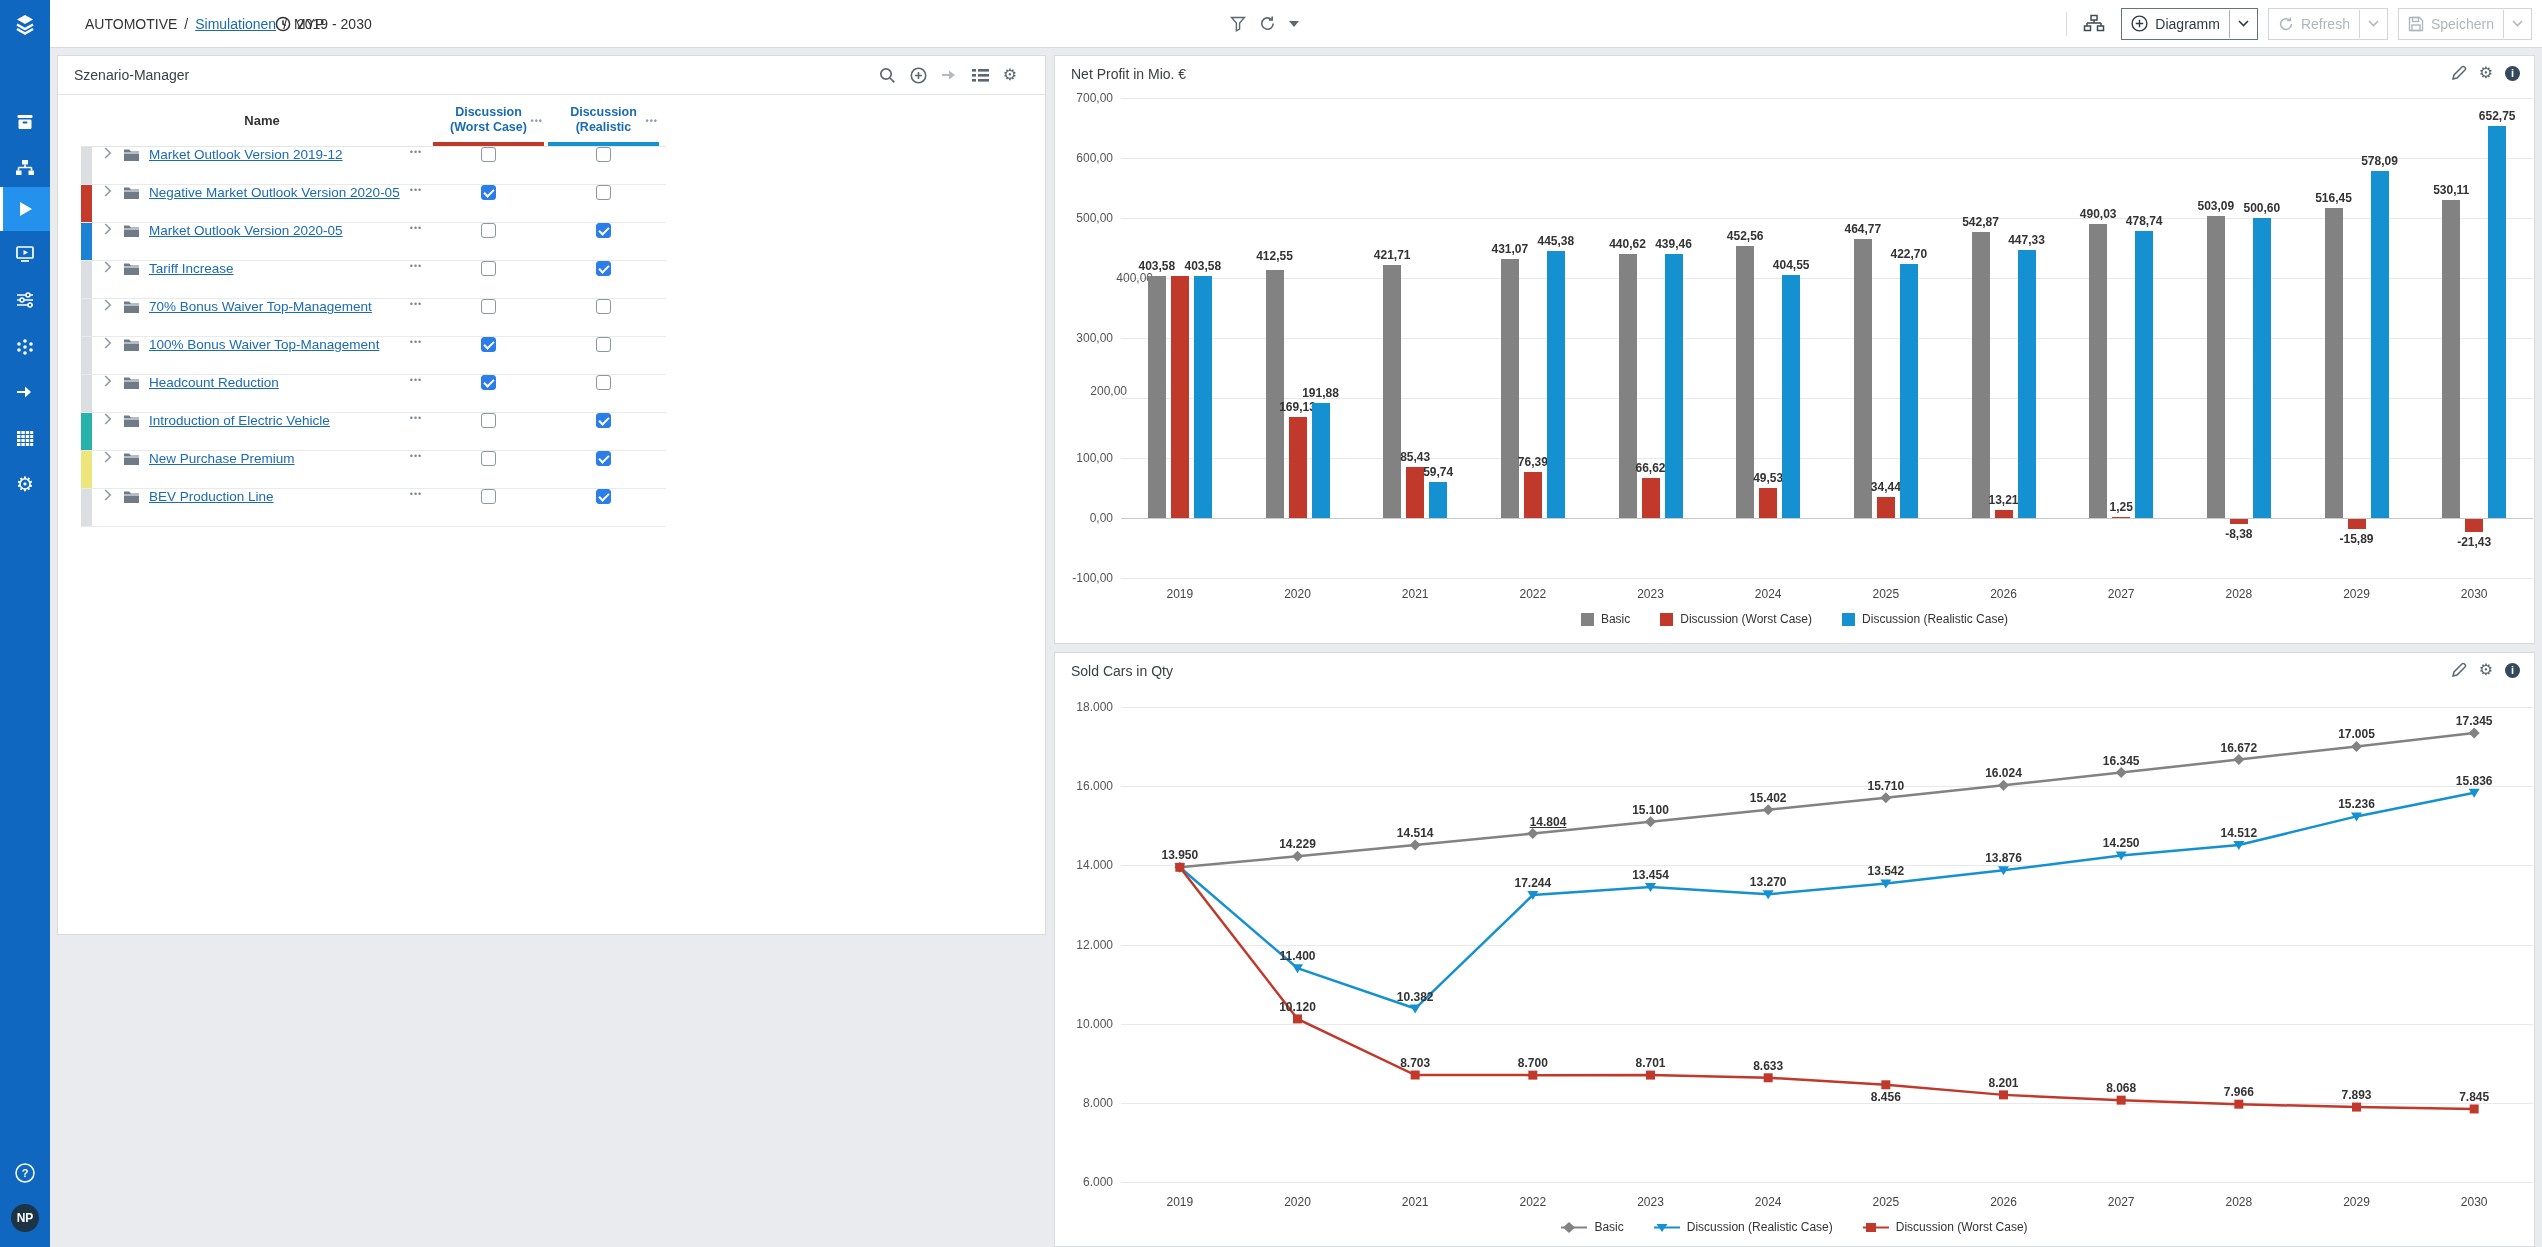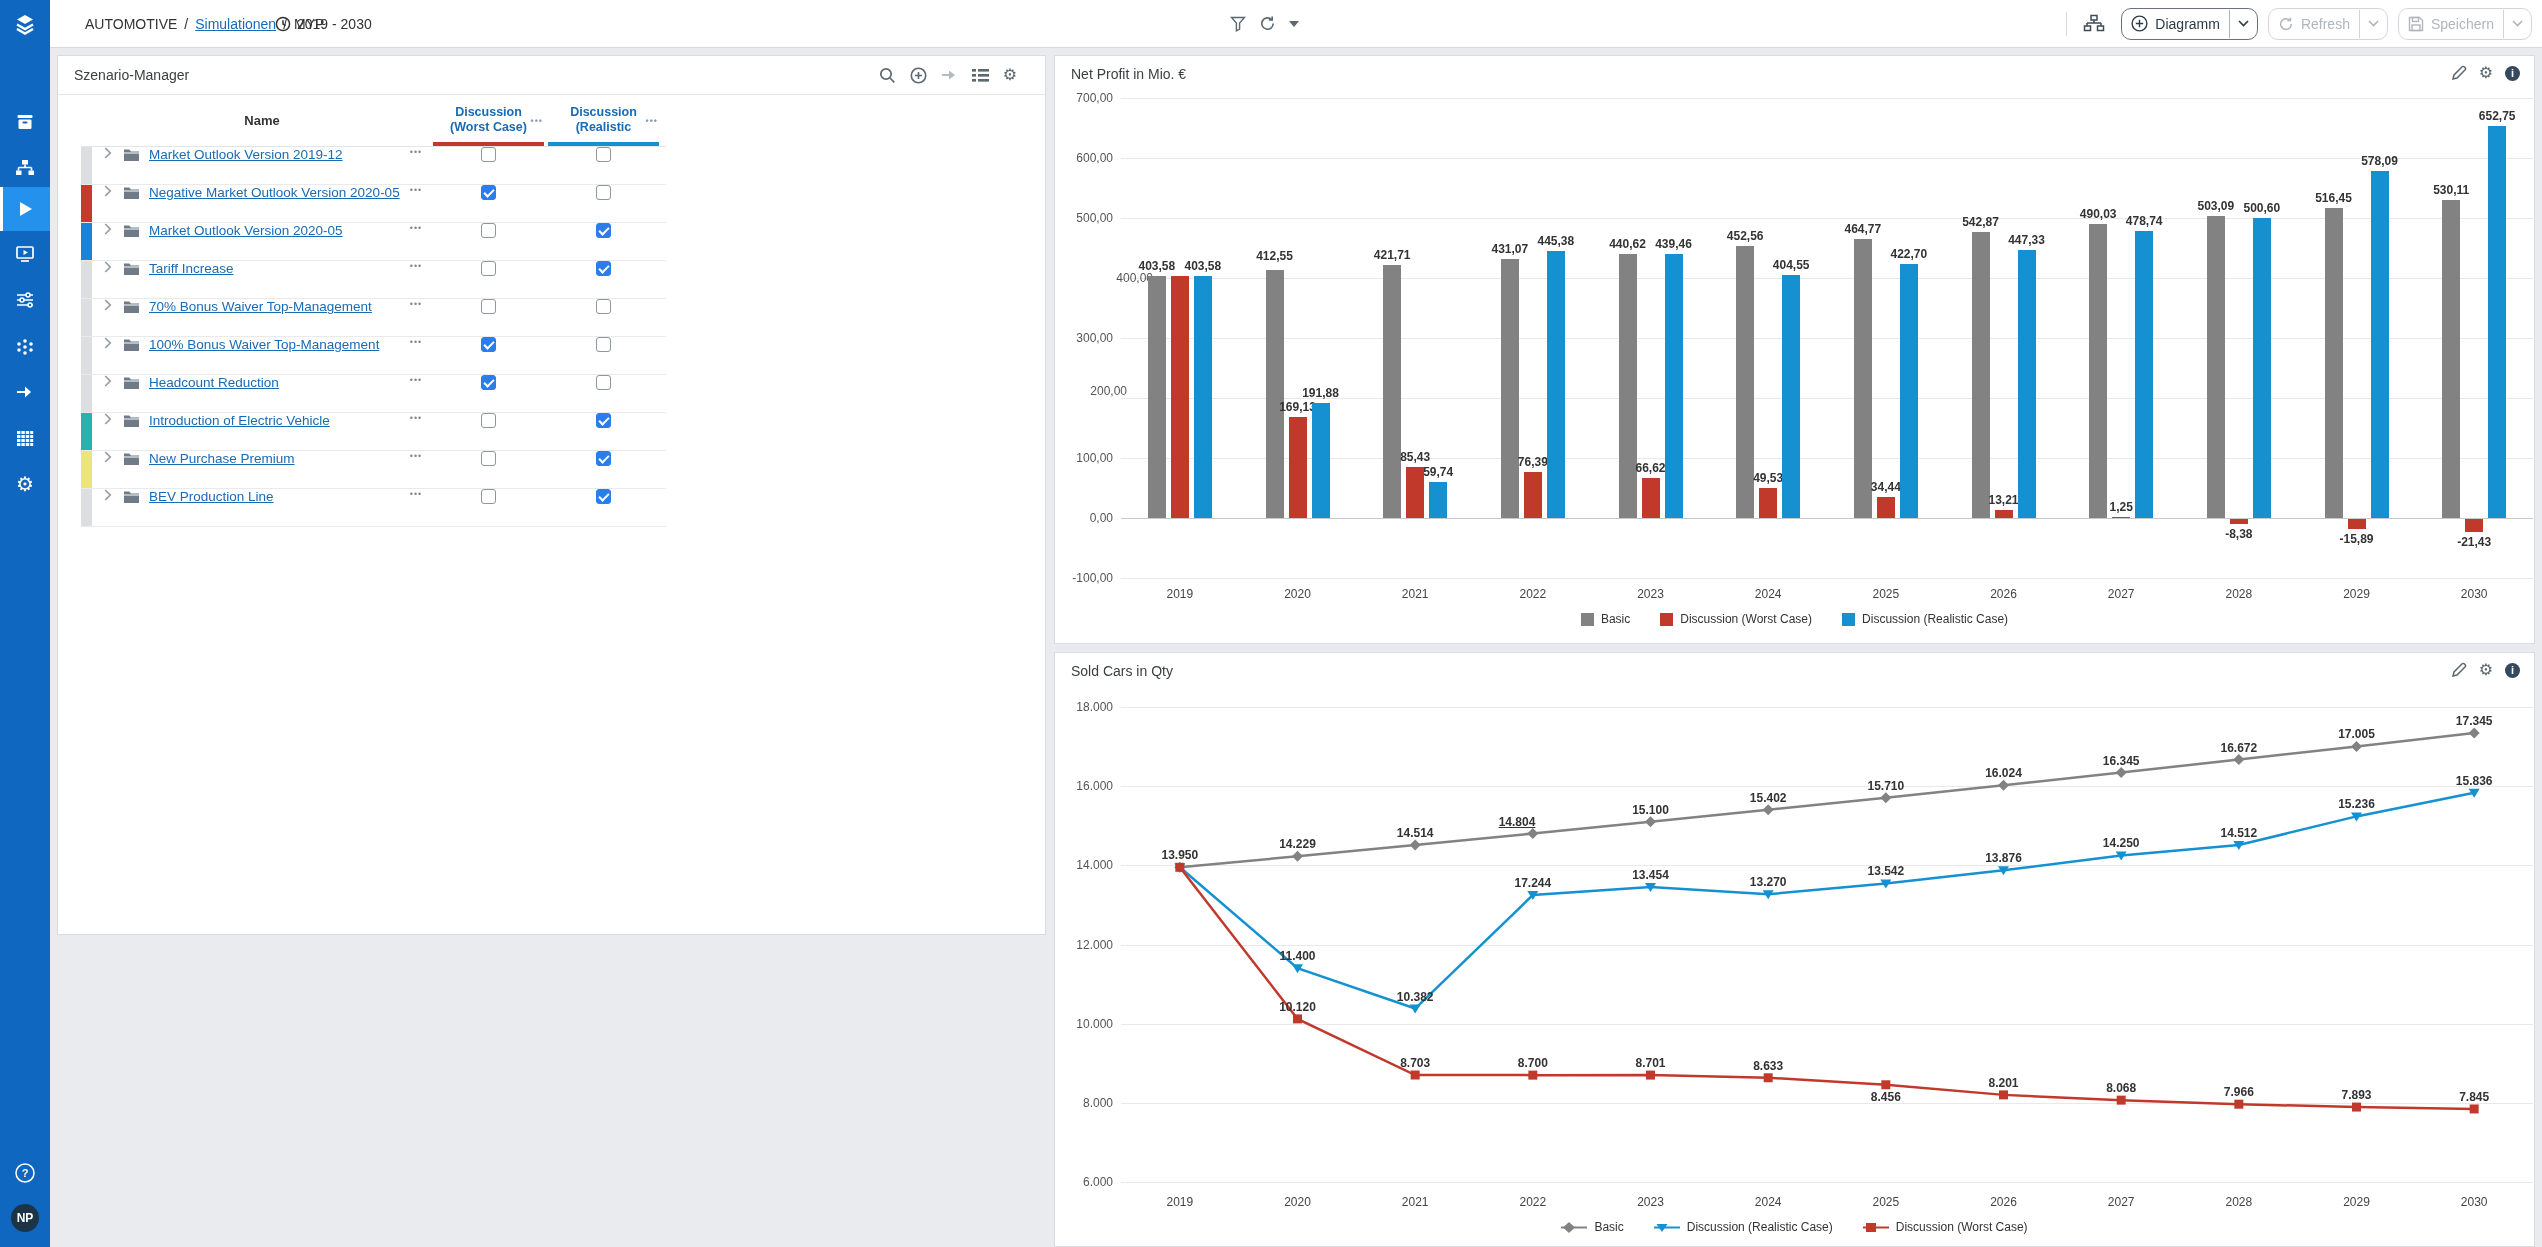--- a/index.html
+++ b/index.html
@@ -15,21 +15,21 @@
              color:#fff;font-size:12px;font-weight:bold;display:flex;align-items:center;justify-content:center}
 
   
   .topbar{position:absolute;left:50px;top:0;right:0;height:47px;background:#fff;border-bottom:1px solid #d7dadd;z-index:8}
   .crumbs{position:absolute;left:35px;top:0;height:47px;display:flex;align-items:center;gap:7px;font-size:14px;color:#333}
   .crumb-link{color:#1a6bb5;text-decoration:underline;cursor:pointer}
   .period{position:absolute;left:225px;top:0;height:47px;display:flex;align-items:center;gap:6px;font-size:14px;color:#333}
   .tb-center{position:absolute;left:1180px;top:0;height:47px;display:flex;align-items:center;gap:13px}
   .tb-right{position:absolute;right:10px;top:0;height:47px;display:flex;align-items:center;gap:10px}
   .tb-divider{width:1px;height:24px;background:#d7dadd}
-  .btn{height:30px;display:flex;align-items:center;border:1px solid #66727e;border-radius:10px;background:#fff;
+  .btn{height:30px;display:flex;align-items:center;border:1px solid #66727e;border-radius:0;background:#fff;
        font-size:14px;color:#2c3b46;cursor:pointer;padding:0 0 0 9px}
   .btn .lbl{padding:0 9px 0 7px}
   .btn .split{width:1px;height:28px;background:#66727e;opacity:.55}
   .btn .car{padding:0 8px;display:flex;align-items:center}
   .btn.disabled{border-color:#d2d6da;color:#b0b6bc;cursor:default}
   .btn.disabled .split{background:#d2d6da;opacity:1}
   .icon{display:inline-flex;align-items:center;justify-content:center}
 
   
   .panel{position:absolute;background:#fff;border:1px solid #d9dcdf;box-sizing:border-box}
@@ -794,21 +794,21 @@
         <path d="M826.3333333333334 427.28333333333336 h9 v9 h-9 Z" fill="#c0392b"></path>
         <path d="M944 437.37708333333336 h9 v9 h-9 Z" fill="#c0392b"></path>
         <path d="M1061.6666666666667 442.64166666666665 h9 v9 h-9 Z" fill="#c0392b"></path>
         <path d="M1179.3333333333335 446.6791666666667 h9 v9 h-9 Z" fill="#c0392b"></path>
         <path d="M1297 449.56875 h9 v9 h-9 Z" fill="#c0392b"></path>
         <path d="M1414.6666666666667 451.46875 h9 v9 h-9 Z" fill="#c0392b"></path>
       </svg>
       <div class="pt-label" style="left: 88.8333px; top: 195.312px;">13.950</div>
       <div class="pt-label" style="left: 206.5px; top: 184.269px;">14.229</div>
       <div class="pt-label" style="left: 324.167px; top: 172.988px;">14.514</div>
-      <div class="pt-label" style="left: 426px; top: 161.508px; text-decoration: underline;">14.804</div>
+      <div class="pt-label" style="left: 457px; top: 161.508px; text-decoration: underline;">14.804</div>
       <div class="pt-label" style="left: 559.5px; top: 149.792px;">15.100</div>
       <div class="pt-label" style="left: 677.167px; top: 137.838px;">15.402</div>
       <div class="pt-label" style="left: 794.833px; top: 125.646px;">15.710</div>
       <div class="pt-label" style="left: 912.5px; top: 113.217px;">16.024</div>
       <div class="pt-label" style="left: 1030.17px; top: 100.51px;">16.345</div>
       <div class="pt-label" style="left: 1147.83px; top: 87.5667px;">16.672</div>
       <div class="pt-label" style="left: 1265.5px; top: 74.3854px;">17.005</div>
       <div class="pt-label" style="left: 1383.17px; top: 60.9271px;">17.345</div>
       <div class="pt-label" style="left: 206.5px; top: 296.25px;">11.400</div>
       <div class="pt-label" style="left: 324.167px; top: 336.546px;">10.382</div>

